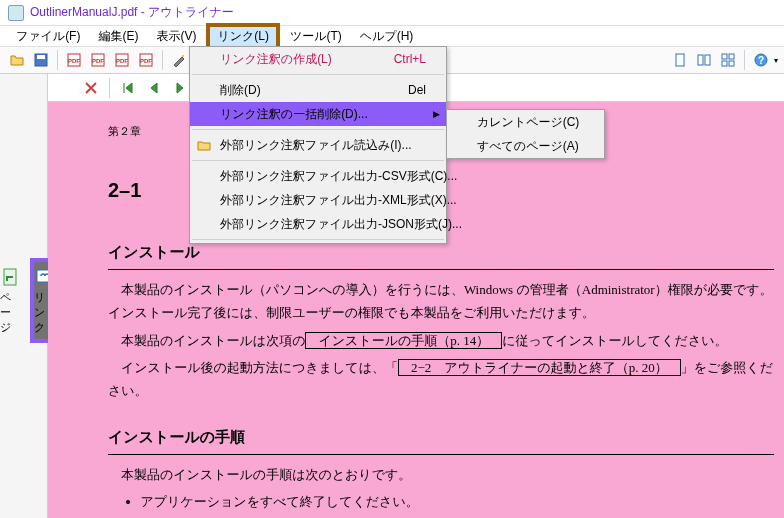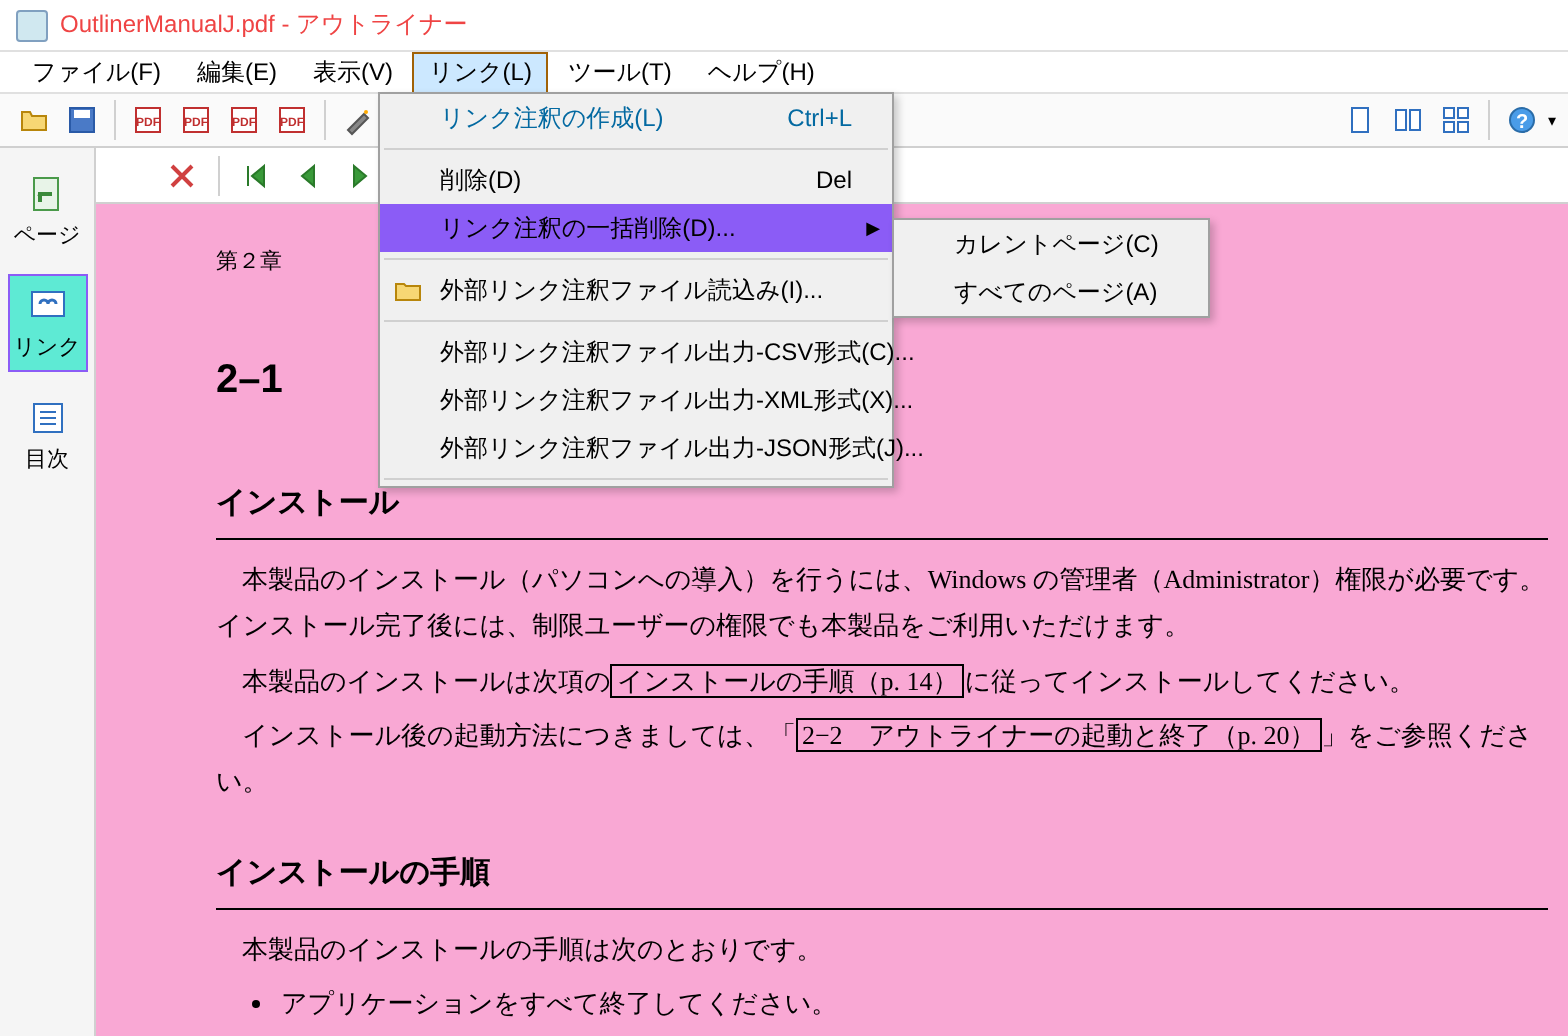--- a/index.html
+++ b/index.html
@@ -1,44 +1,44 @@
 <!DOCTYPE html>
 <html><head>
 <meta charset="utf-8">
 <style>
 * { margin: 0; padding: 0; box-sizing: border-box; }
 body { font-family: "Meiryo UI", "MS Gothic", sans-serif; font-size: 12px; background: #fff; overflow: hidden; width: 784px; height: 518px; position: relative; }
 .titlebar { height: 26px; background: #fff; border-bottom: 1px solid #e0e0e0; display: flex; align-items: center; padding: 0 8px; }
 .titlebar .app-icon { width: 16px; height: 16px; background: #d0e8f0; border: 1px solid #80a0c0; border-radius: 2px; margin-right: 6px; }
-.titlebar .title { color: #ef4444; font-size: 12px; }
+.titlebar .title { color: #6d28d9; font-size: 12px; }
 .menubar { height: 20px; display: flex; align-items: center; padding: 0 8px; gap: 2px; }
 .menubar .menuitem { padding: 2px 8px; cursor: default; }
-.menubar .menuitem.active { background: #cce8ff; border: 1px solid #a16207; padding: 1px 7px; }
+.menubar .menuitem.active { background: #cce8ff; border: 4px solid #a16207; padding: 1px 7px; }
 .toolbar { height: 28px; border-top: 1px solid #e0e0e0; border-bottom: 1px solid #d0d0d0; display: flex; align-items: center; padding: 0 6px; gap: 2px; background: #fafafa; }
 .tb-btn { width: 22px; height: 22px; display: flex; align-items: center; justify-content: center; border: 1px solid transparent; }
 .tb-sep { width: 1px; height: 20px; background: #d0d0d0; margin: 0 3px; }
 .main { display: flex; height: calc(100% - 74px); }
-.sidebar { width: 48px; background: #f5f5f5; border-right: 1px solid #d0d0d0; display: flex; flex-direction: column; align-items: center; padding-top: 8px; gap: 8px; }
+.sidebar { width: 48px; background: #f5f5f5; border-right: 1px solid #d0d0d0; display: flex; flex-direction: row; align-items: center; padding-top: 8px; gap: 8px; }
 .side-item { width: 40px; display: flex; flex-direction: column; align-items: center; gap: 2px; padding: 4px 0; cursor: default; }
-.side-item.active { background: #5eead4; border: 1px solid #8b5cf6; }
+.side-item.active { background: #737373; border: 4px solid #8b5cf6; }
 .side-item .icon { width: 22px; height: 22px; display: flex; align-items: center; justify-content: center; }
 .side-item .label { font-size: 11px; }
 .content { flex: 1; position: relative; overflow: hidden; }
 .content-toolbar { height: 28px; border-bottom: 1px solid #d0d0d0; display: flex; align-items: center; padding: 0 8px; gap: 4px; }
 .doc-area { padding: 20px 10px 20px 60px; background: #f9a8d4; height: calc(100% - 28px); overflow: hidden; font-family: "MS Mincho", serif; font-size: 13px; line-height: 1.8; color: #000; }
 .doc-area .chapter { font-size: 11px; margin-bottom: 30px; }
 .doc-area h2 { font-size: 20px; font-weight: bold; margin: 20px 0 30px 0; font-family: "MS Gothic", sans-serif; }
 .doc-area h3 { font-size: 15px; font-weight: bold; margin: 20px 0 8px 0; font-family: "MS Gothic", sans-serif; border-bottom: 1px solid #000; padding-bottom: 4px; }
 .doc-area p { margin-bottom: 4px; text-indent: 1em; }
-.doc-area .link-box { border: 1px solid #000; padding: 0 2px; }
+.doc-area .link-box { border: 1px solid #000; padding: 0 12px; }
 .doc-area ul { margin-left: 2.5em; list-style: disc; }
 .doc-area li { margin-bottom: 4px; }
 .dropdown { position: absolute; background: #f0f0f0; border: 1px solid #a0a0a0; box-shadow: 2px 2px 4px rgba(0,0,0,0.2); z-index: 100; }
 .dropdown .dd-item { height: 24px; display: flex; align-items: center; padding-left: 30px; padding-right: 20px; position: relative; cursor: default; font-size: 12px; white-space: nowrap; }
-.dropdown .dd-item.disabled { color: #0369a1; }
+.dropdown .dd-item.disabled { color: #be185d; }
 .dropdown .dd-item.highlight { background: #8b5cf6; }
 .dropdown .dd-item .shortcut { position: absolute; right: 20px; margin-left: 45px; }
 .dropdown .dd-item .arrow { position: absolute; right: 6px; font-size: 9px; }
 .dropdown .dd-sep { height: 1px; background: #d0d0d0; margin: 3px 2px; }
 .dropdown .dd-icon { position: absolute; left: 6px; width: 16px; height: 16px; display: flex; align-items: center; justify-content: center; }
 .menu-main { top: 46px; left: 189px; width: 258px; }
 .menu-sub { top: 109px; left: 446px; width: 159px; }
 svg { display: block; }
 </style>
 </head>

